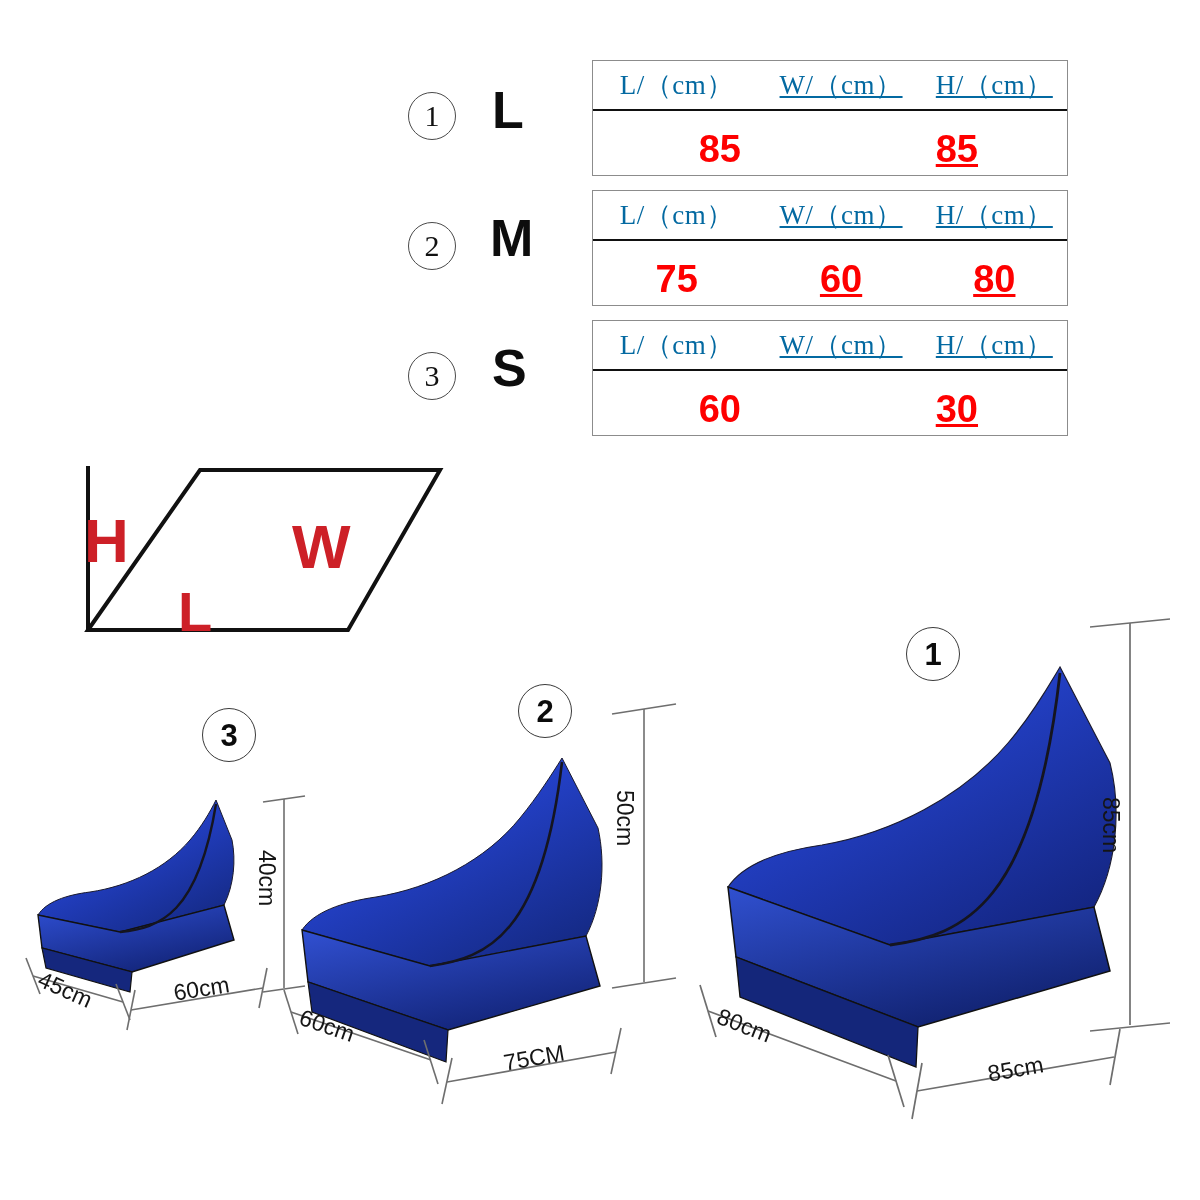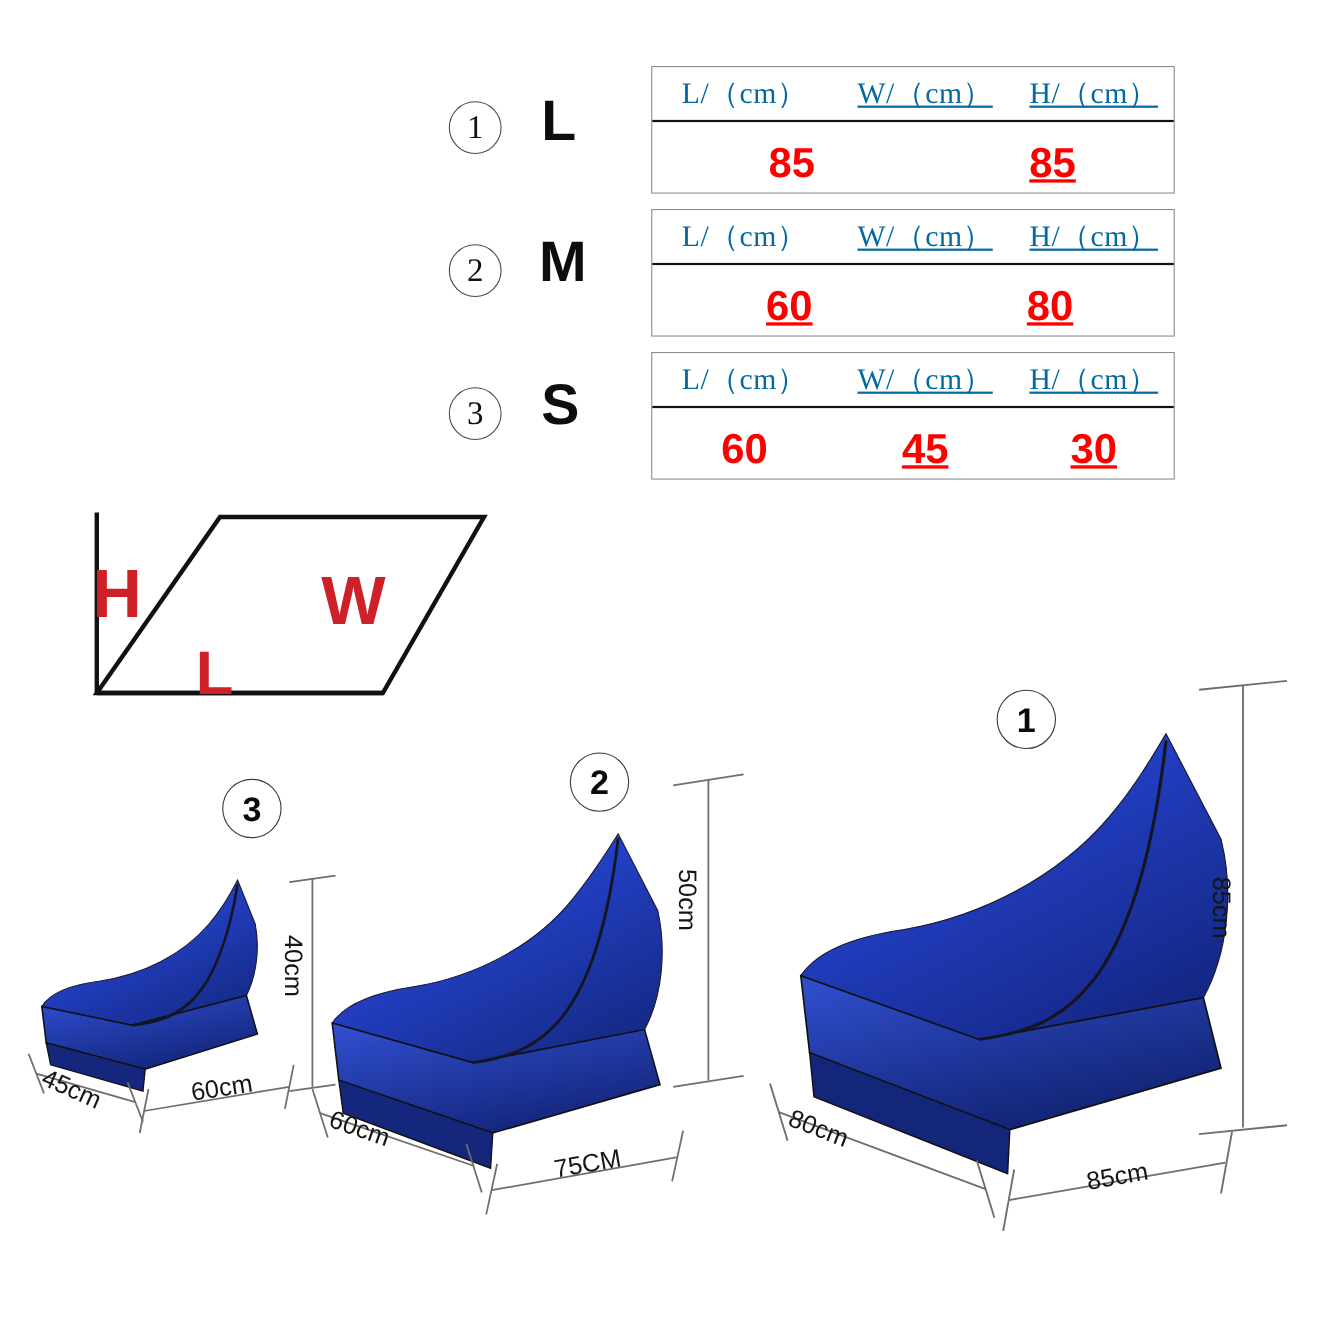--- a/index.html
+++ b/index.html
@@ -86,38 +86,38 @@
   <div class="size-row" style="top:184px;">
     <div class="marker" style="left:408px;top:38px;">2</div>
     <div class="size-letter" style="left:490px;top:28px;">M</div>
     <div class="size-table" style="top:6px;">
       <div class="thead">
         <div class="th c1">L/（cm）</div>
         <div class="th c2">W/（cm）</div>
         <div class="th c3">H/（cm）</div>
       </div>
       <div class="tbody">
+        <div class="td c1">75</div>
         <div class="td c2">60</div>
         <div class="td c3">80</div>
       </div>
     </div>
   </div>
 
   <div class="size-row" style="top:314px;">
     <div class="marker" style="left:408px;top:38px;">3</div>
     <div class="size-letter" style="left:492px;top:28px;">S</div>
     <div class="size-table" style="top:6px;">
       <div class="thead">
         <div class="th c1">L/（cm）</div>
         <div class="th c2">W/（cm）</div>
         <div class="th c3">H/（cm）</div>
       </div>
       <div class="tbody">
         <div class="td c1">60</div>
-        <div class="td c2">45</div>
         <div class="td c3">30</div>
       </div>
     </div>
   </div>
 
   <div id="hwl">
     <svg width="400" height="215" viewBox="0 0 400 215">
 
       <line x1="28" y1="18" x2="28" y2="182" stroke="#111" stroke-width="4"></line>
 

